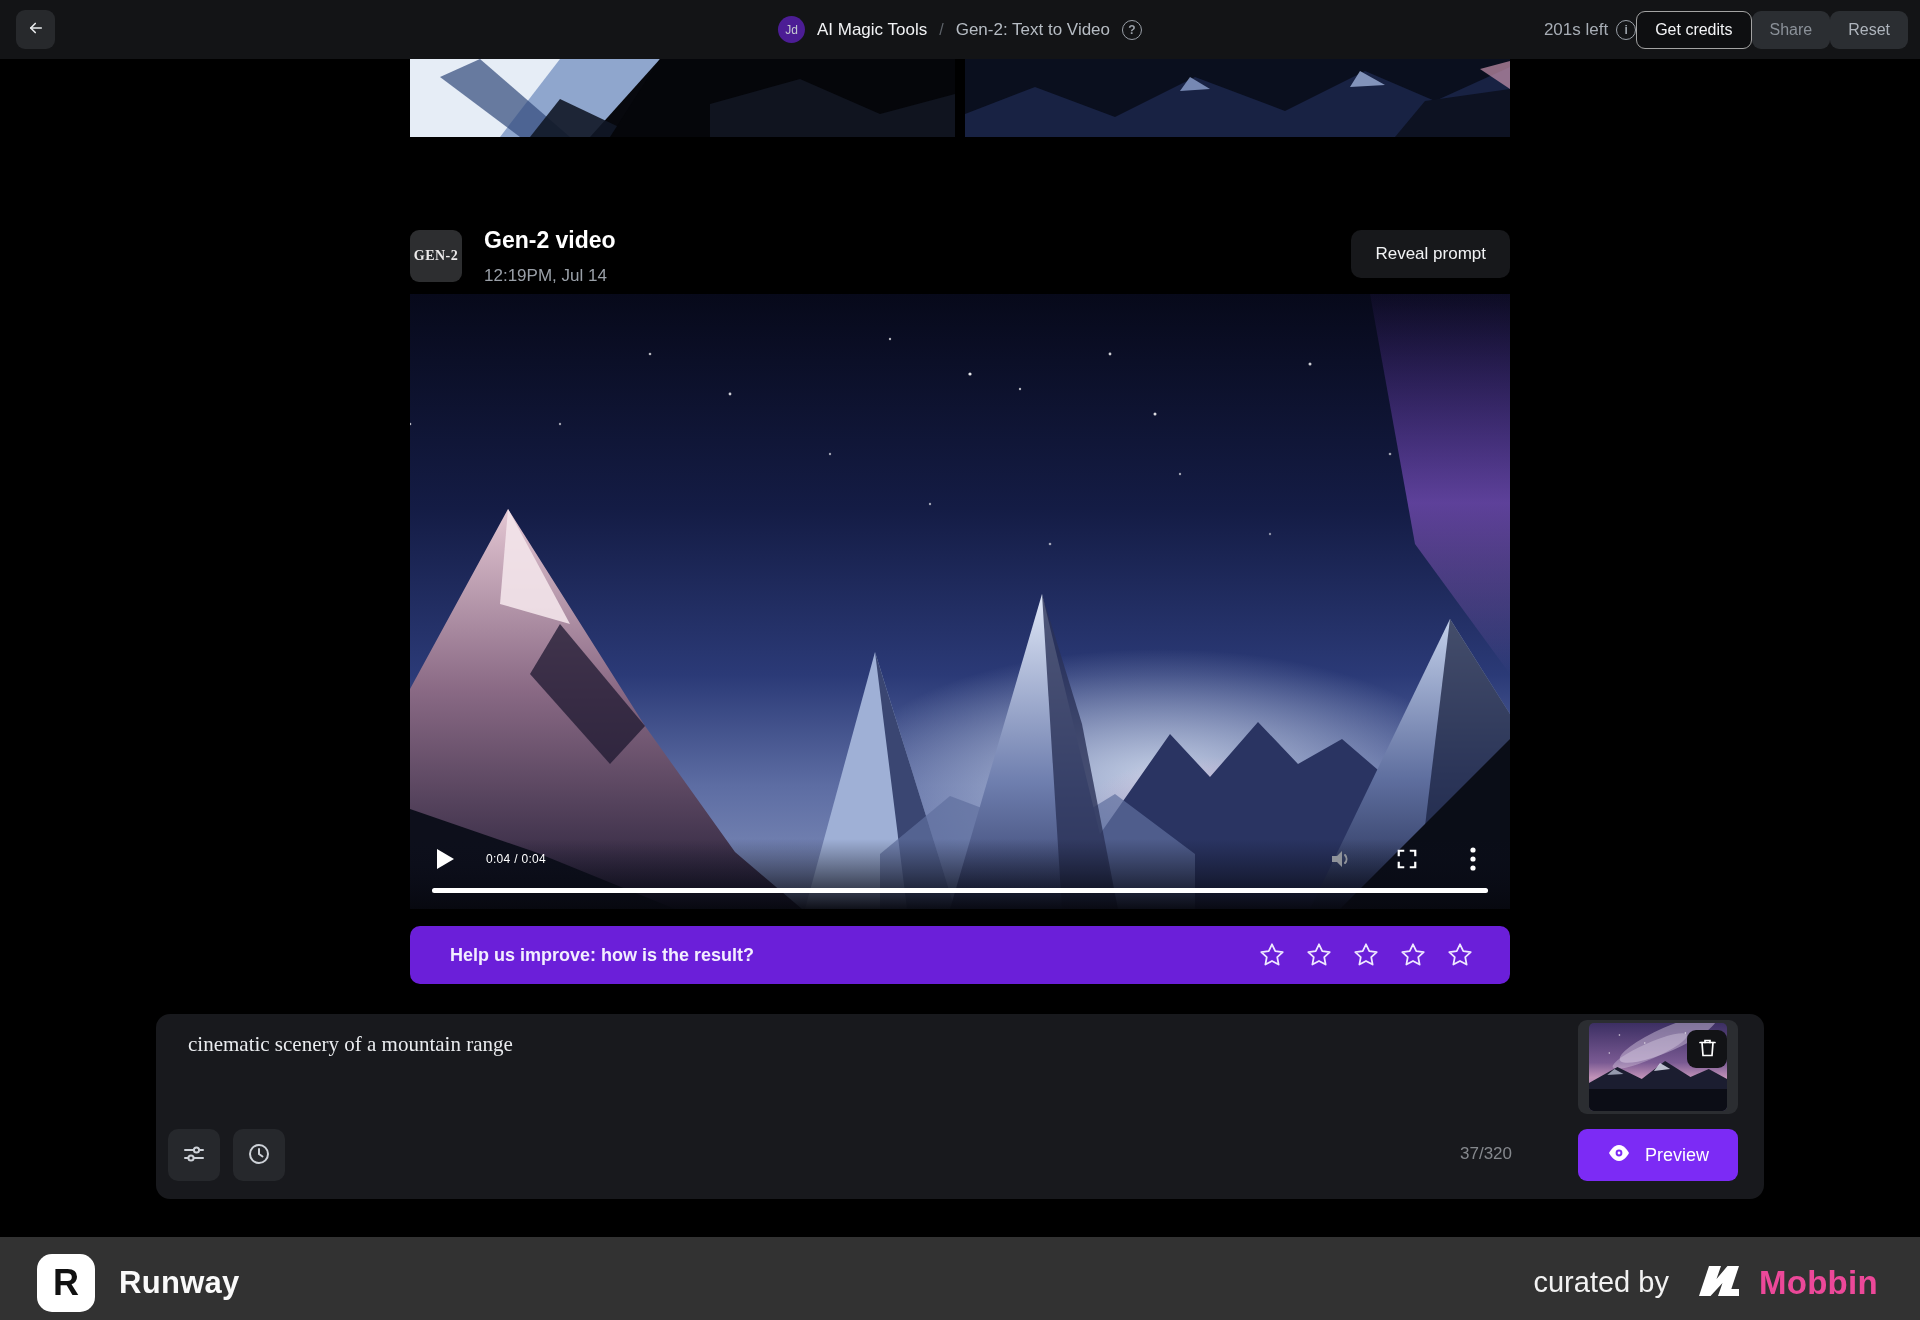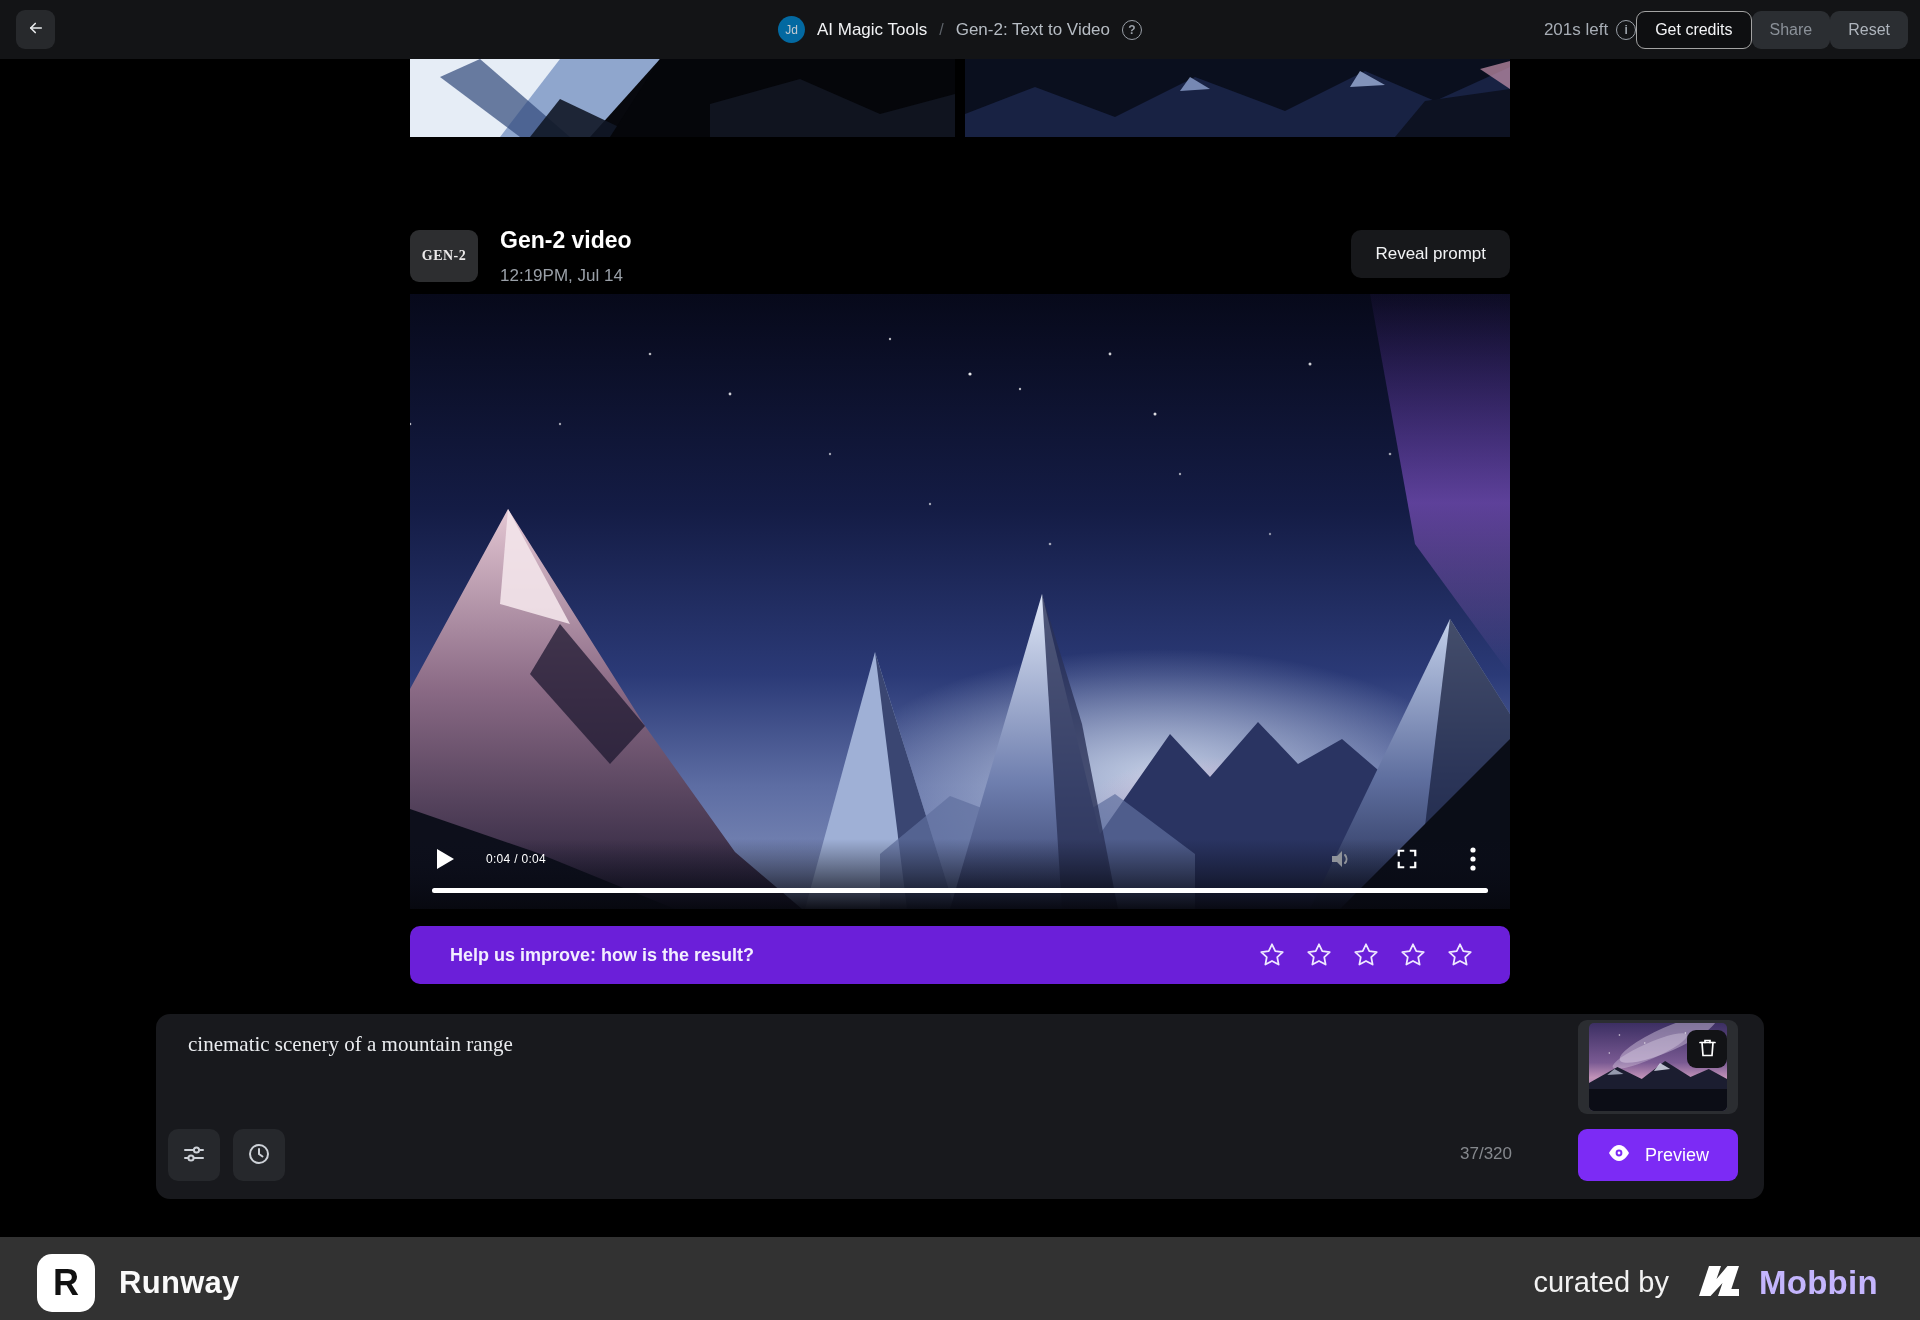--- a/index.html
+++ b/index.html
@@ -6,21 +6,21 @@
   html,body { width:1920px; height:1320px; background:#000; overflow:hidden;
               font-family:"Liberation Sans", sans-serif; }
 
   
   .topbar { position:relative; height:59px; background:#131416; }
   .back-btn { position:absolute; left:16px; top:10px; width:39px; height:39px;
               background:#27292c; border:none; border-radius:9px; color:#e8eaec;
               display:flex; align-items:center; justify-content:center; cursor:pointer; }
   .crumbs { position:absolute; left:50%; top:0; transform:translateX(-50%); height:59px;
             display:flex; align-items:center; gap:12px; white-space:nowrap; }
-  .avatar { width:27px; height:27px; border-radius:50%; background:#0369a1; color:#c6cbd1;
+  .avatar { width:27px; height:27px; border-radius:50%; background:#4c1d95; color:#c6cbd1;
             font-size:12px; display:flex; align-items:center; justify-content:center; }
   .crumb-root { color:#f2f3f5; font-size:17px; font-weight:500; }
   .crumb-sep { color:#5d6269; font-size:16px; }
   .crumb-cur { color:#b6bcc3; font-size:17px; }
   .help-ic, .info-ic { width:20px; height:20px; border:1.6px solid #9aa0a8; border-radius:50%;
             color:#9aa0a8; font-size:12px; font-weight:700; display:inline-flex;
             align-items:center; justify-content:center; }
   .top-right { position:absolute; right:12px; top:0; height:59px; display:flex;
                align-items:center; gap:0; }
   .credits-left { color:#a7adb5; font-size:17px; display:flex; align-items:center; gap:8px; }
@@ -30,21 +30,21 @@
   .btn-share { background:#2b2e32; color:#8b9199; }
   .btn-reset { background:#2b2e32; color:#aeb4bc; }
 
   
   .column { width:1100px; margin:0 auto; }
   .clips-row { display:flex; gap:10px; height:78px; overflow:hidden; }
   .clip { flex:1; overflow:hidden; }
   .clip svg { display:block; width:100%; height:100%; }
 
   .result-header { margin-top:89px; height:60px; display:flex; align-items:center; position:relative; }
-  .gen2-badge { width:68px; height:52px; border-radius:9px; background:#2d2e30;
+  .gen2-badge { width:52px; height:52px; border-radius:9px; background:#2d2e30;
                 display:flex; align-items:center; justify-content:center;
                 font-family:"Liberation Serif", serif; font-size:14px; font-weight:700;
                 letter-spacing:.5px; color:#eceaea; }
   .rh-text { margin-left:22px; display:flex; flex-direction:column; gap:12px; }
   .rh-title { color:#fff; font-size:23px; font-weight:700; }
   .rh-time  { color:#9aa0a8; font-size:17px; }
   .reveal-btn { position:absolute; right:0; top:4px; height:48px; padding:0 24px;
                 background:#17181b; color:#f2f3f5; font-size:17px; border:none;
                 border-radius:10px; cursor:pointer; }
 
@@ -102,21 +102,21 @@
   .footer { margin-top:38px; height:91px; background:#323232; display:flex;
             align-items:center; justify-content:space-between; padding:0 42px 0 37px; }
   .f-left { display:flex; align-items:center; gap:24px; }
   .runway-logo { width:58px; height:58px; background:#fff; border-radius:15px;
                  display:flex; align-items:center; justify-content:center;
                  color:#111; font-size:36px; font-weight:800; }
   .runway-name { color:#fafafa; font-size:31px; font-weight:600; letter-spacing:.3px; }
   .f-right { display:flex; align-items:center; gap:26px; }
   .curated { color:#f2f2f2; font-size:29px; font-weight:500; }
   .mobbin-wrap { display:flex; align-items:center; gap:16px; }
-  .mobbin-name { color:#c4b5fd; font-size:33px; font-weight:800; letter-spacing:.3px; }
+  .mobbin-name { color:#ec4899; font-size:33px; font-weight:800; letter-spacing:.3px; }
 </style>
 </head>
 <body>
 
 <header class="topbar">
   <button class="back-btn">
     <span>
       <svg width="18" height="18" viewBox="0 0 24 24" fill="none" stroke="#e8eaec" stroke-width="2.2" stroke-linecap="round" stroke-linejoin="round">
           <path d="M19 12H5"></path>
           <path d="M11 18l-6-6 6-6"></path>

